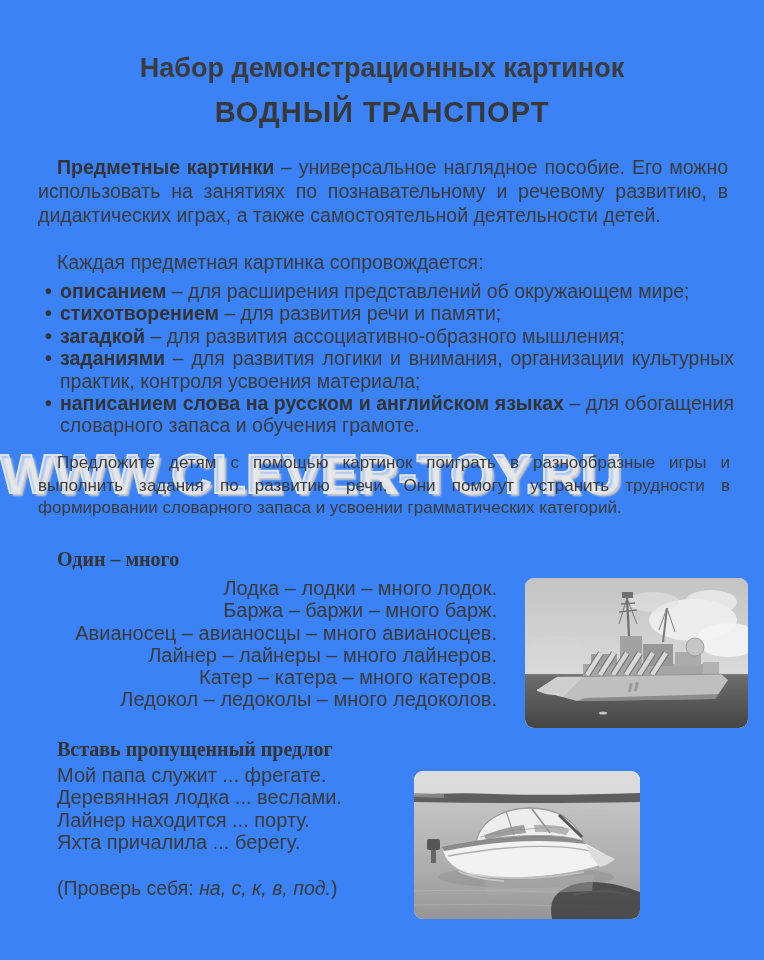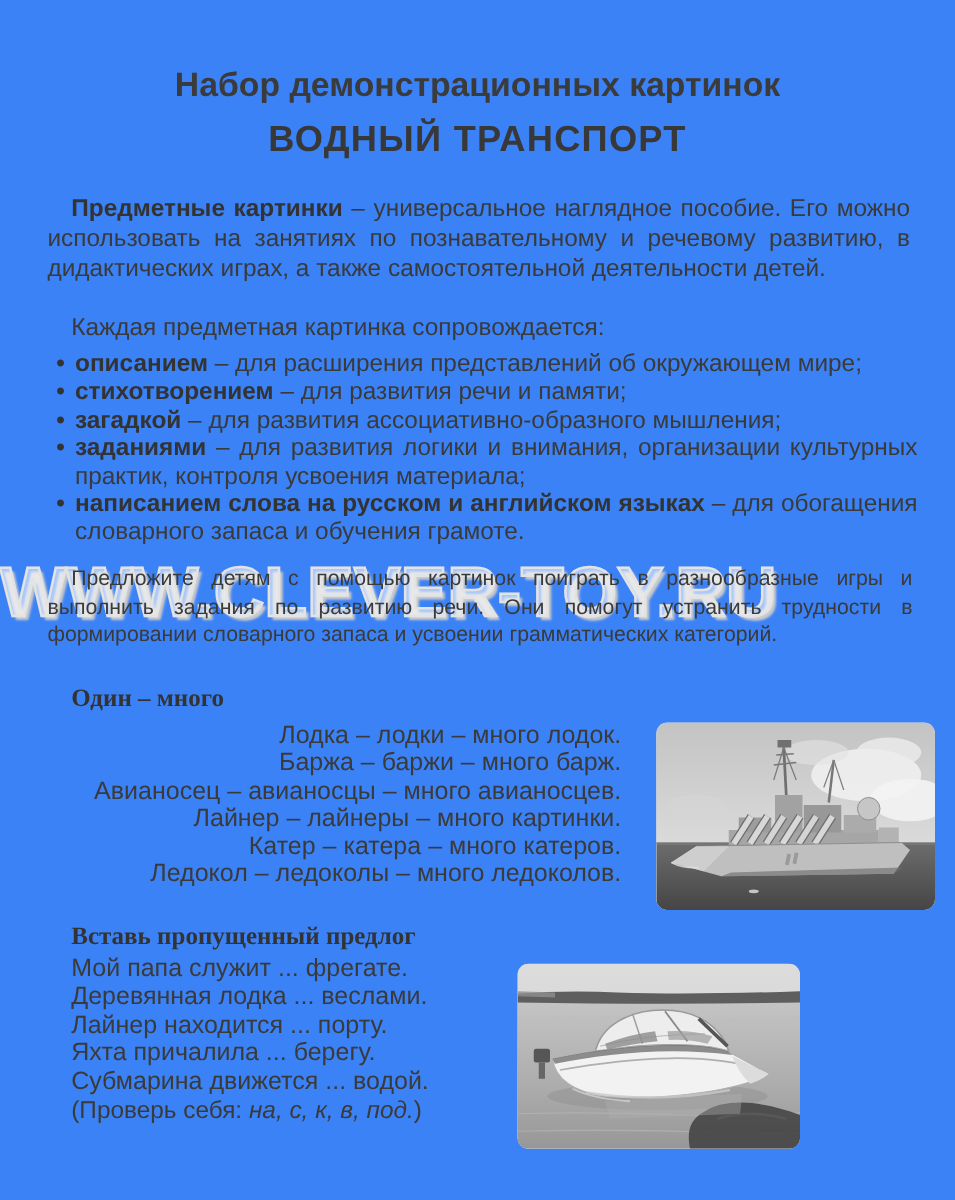--- a/index.html
+++ b/index.html
@@ -64,21 +64,21 @@
 
   <div class="watermark">WWW.CLEVER-TOY.RU</div>
 
   <p class="suggestion">Предложите детям с помощью картинок поиграть в разнообразные игры и выполнить задания по развитию речи. Они помогут устранить трудности в формировании словарного запаса и усвоении грамматических категорий.</p>
 
   <h3 class="one-many-head">Один – много</h3>
   <div class="one-many-list">
     <div>Лодка – лодки – много лодок.</div>
     <div>Баржа – баржи – много барж.</div>
     <div>Авианосец – авианосцы – много авианосцев.</div>
-    <div>Лайнер – лайнеры – много картинки.</div>
+    <div>Лайнер – лайнеры – много лайнеров.</div>
     <div>Катер – катера – много катеров.</div>
     <div>Ледокол – ледоколы – много ледоколов.</div>
   </div>
 
   <figure class="photo warship">
     <svg width="223" height="150" viewBox="0 0 223 150" xmlns="http://www.w3.org/2000/svg">
       <defs>
         <linearGradient id="wsky" x1="0" y1="0" x2="0" y2="1">
           <stop offset="0" stop-color="#c3c3c3"></stop>
             <stop offset="1" stop-color="#e7e7e7"></stop>
@@ -133,21 +133,20 @@
       <ellipse cx="78" cy="135" rx="4" ry="1.5" fill="#d2d2d2" opacity="0.9"></ellipse>
     </svg>
   </figure>
 
   <h3 class="prep-head">Вставь пропущенный предлог</h3>
   <div class="prep-list">
     <div>Мой папа служит ... фрегате.</div>
     <div>Деревянная лодка ... веслами.</div>
     <div>Лайнер находится ... порту.</div>
     <div>Яхта причалила ... берегу.</div>
-    <div>Субмарина движется ... водой.</div>
   </div>
   <div class="check"><span>(Проверь себя: </span><span class="ans">на, с, к, в, под.</span><span>)</span></div>
 
   <figure class="photo speedboat">
     <svg width="226" height="148" viewBox="0 0 226 148" xmlns="http://www.w3.org/2000/svg">
       <defs>
         <linearGradient id="bsky" x1="0" y1="0" x2="0" y2="1">
           <stop offset="0" stop-color="#dcdcdc"></stop>
             <stop offset="1" stop-color="#cfcfcf"></stop>
         </linearGradient>

